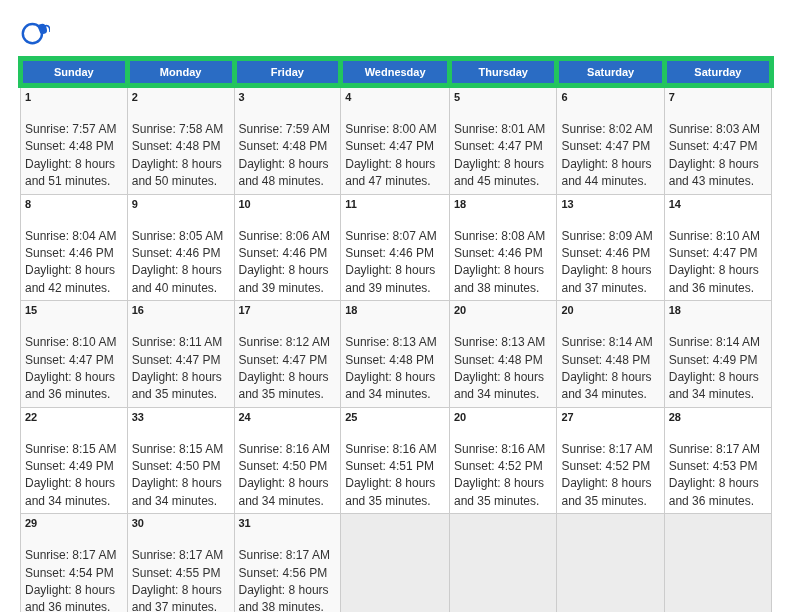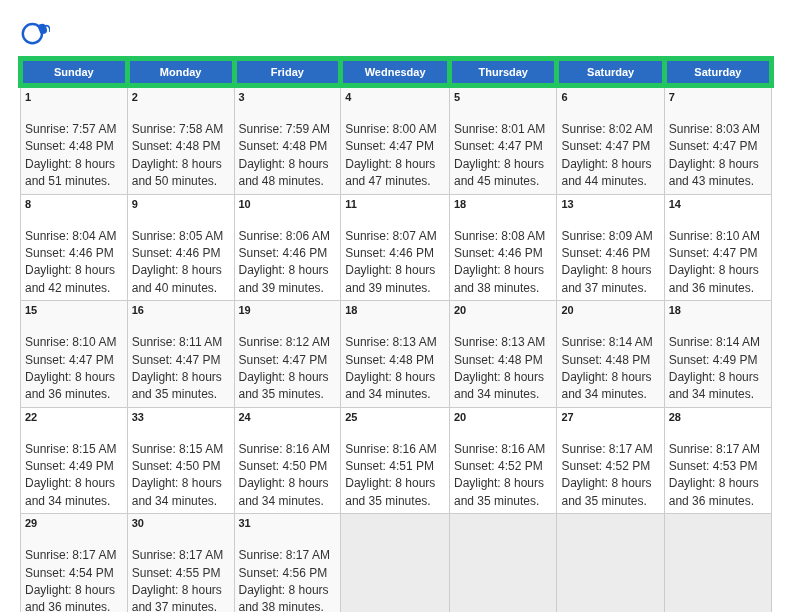--- a/index.html
+++ b/index.html
@@ -258,21 +258,21 @@
         </td>
           <td>
           <span class="day-num">16</span>
           <div class="day-info">
             Sunrise: 8:11 AM<br>
             Sunset: 4:47 PM<br>
             Daylight: 8 hours and 35 minutes.
           </div>
         </td>
           <td>
-          <span class="day-num">19</span>
+          <span class="day-num">17</span>
           <div class="day-info">
             Sunrise: 8:12 AM<br>
             Sunset: 4:47 PM<br>
             Daylight: 8 hours and 35 minutes.
           </div>
         </td>
           <td>
           <span class="day-num">18</span>
           <div class="day-info">
             Sunrise: 8:13 AM<br>

